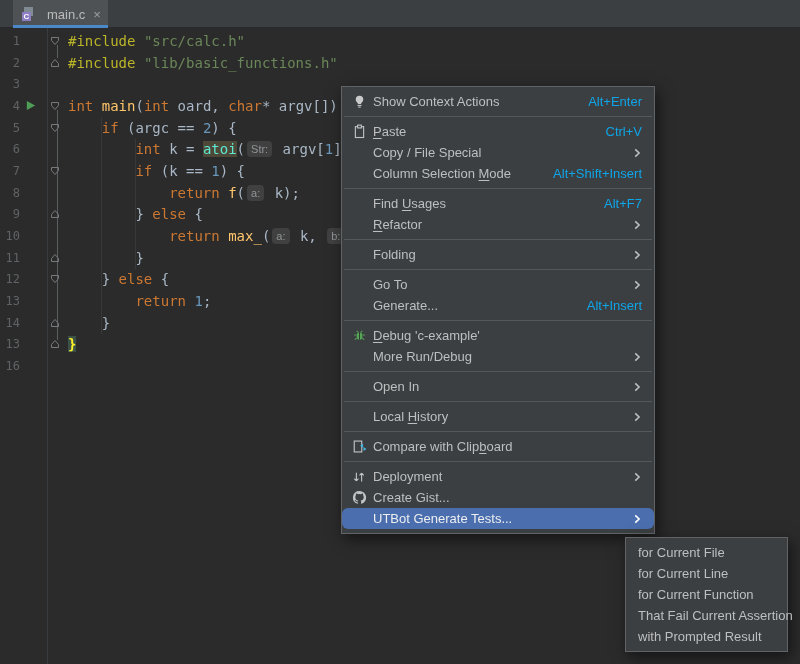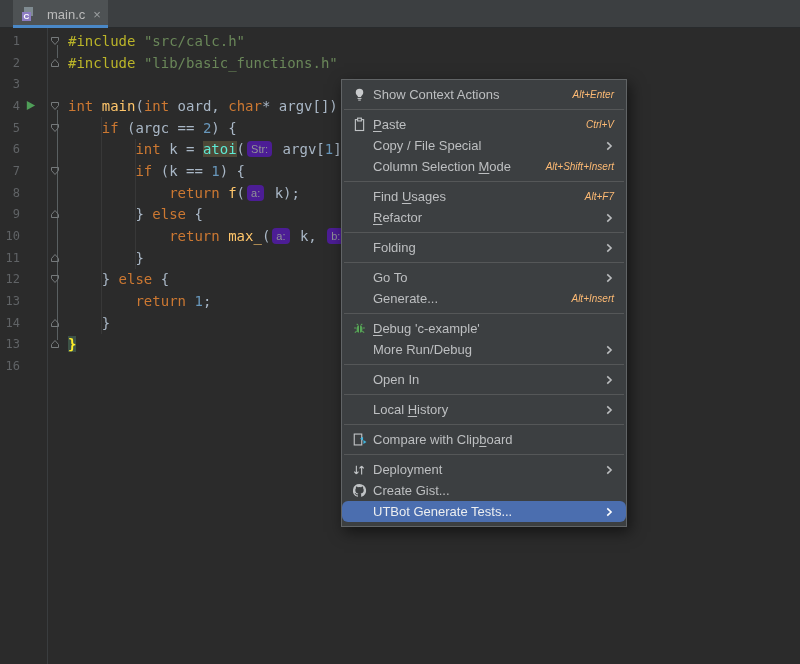--- a/index.html
+++ b/index.html
@@ -30,38 +30,38 @@
   .t-pp{color:#bbb529;}
   .t-str{color:#6a8759;}
   .t-kw{color:#cc7832;text-align:right;}
   .t-fn{color:#ffc66b;}
   .t-fnb{color:#ffc66b;font-weight:normal;}
   .t-num{color:#6897bb;}
   .t-pln{color:#a9b7c6;}
   .t-hlfn{color:#5eead4;background:#4d4837;margin-top:40px;}
   .t-bro{color:#ffef9e;background:#3d5246;font-weight:bold;}
   .t-brc{color:#ffef28;background:#3d5246;font-weight:bold;}
-  .t-hint{display:inline-block;background:#4c1d95;color:#909496;
+  .t-hint{display:inline-block;background:#404040;color:#909496;
           font-family:"Liberation Sans",sans-serif;font-size:11px;line-height:14px;
           border-radius:4px;padding:1px 4px;margin:0 2px;vertical-align:1px;}
 
   
   .menu{position:absolute;background:#3c3f41;border:1px solid #616466;
         box-shadow:3px 5px 14px rgba(0,0,0,.55);padding:4px 0;box-sizing:border-box;z-index:10;}
-  .menu.main{left:341px;top:79px;width:286px;}
+  .menu.main{left:341px;top:86px;width:314px;}
   .menu.sub{left:625px;top:537px;width:163px;z-index:11;}
   .menu-item{height:21px;display:flex;align-items:center;padding:0 12px 0 9px;
              color:#bdbfc1;font-size:13px;cursor:default;}
   .menu.sub .menu-item{padding:0 12px;}
   .mi-icon{width:16px;height:16px;margin-right:6px;flex:none;display:flex;
            align-items:center;justify-content:center;}
   .mi-label{white-space:nowrap;}
   .mi-label u{text-underline-offset:2px;}
   .mi-spring{flex:1;}
-  .mi-shortcut{color:#fdba74;font-size:10px;margin-left:18px;white-space:nowrap;font-style:italic;}
+  .mi-shortcut{color:#0ea5e9;font-size:13px;margin-left:18px;white-space:nowrap;}
   .mi-arrow{margin-left:18px;display:flex;color:#bbbdbf;}
   .menu-item.selected{background:#4b6eaf;color:#eceef0;border-radius:6px;}
   .menu-item.selected .mi-arrow{color:#ffffff;}
   .menu-sep{height:1px;background:#555758;margin:4px 2px;}
 </style>
 </head>
 <body>
 
 <div class="app">
 
@@ -303,14 +303,31 @@
         <span class="mi-label">UTBot Generate Tests...</span>
         <span class="mi-spring"></span>
         <span class="mi-arrow">
           <svg width="9" height="10" viewBox="0 0 8 8">
             <path fill="none" stroke="currentColor" stroke-width="1.4" d="M2 .8L5.4 4 2 7.2"></path>
           </svg>
         </span>
       </div>
     </div>
 
+  <div class="menu sub">
+      <div class="menu-item">
+        <span class="mi-label">for Current File</span>
+      </div>
+      <div class="menu-item">
+        <span class="mi-label">for Current Line</span>
+      </div>
+      <div class="menu-item">
+        <span class="mi-label">for Current Function</span>
+      </div>
+      <div class="menu-item">
+        <span class="mi-label">That Fail Current Assertion</span>
+      </div>
+      <div class="menu-item">
+        <span class="mi-label">with Prompted Result</span>
+      </div>
+    </div>
 
 </div>
 
 </body></html>

